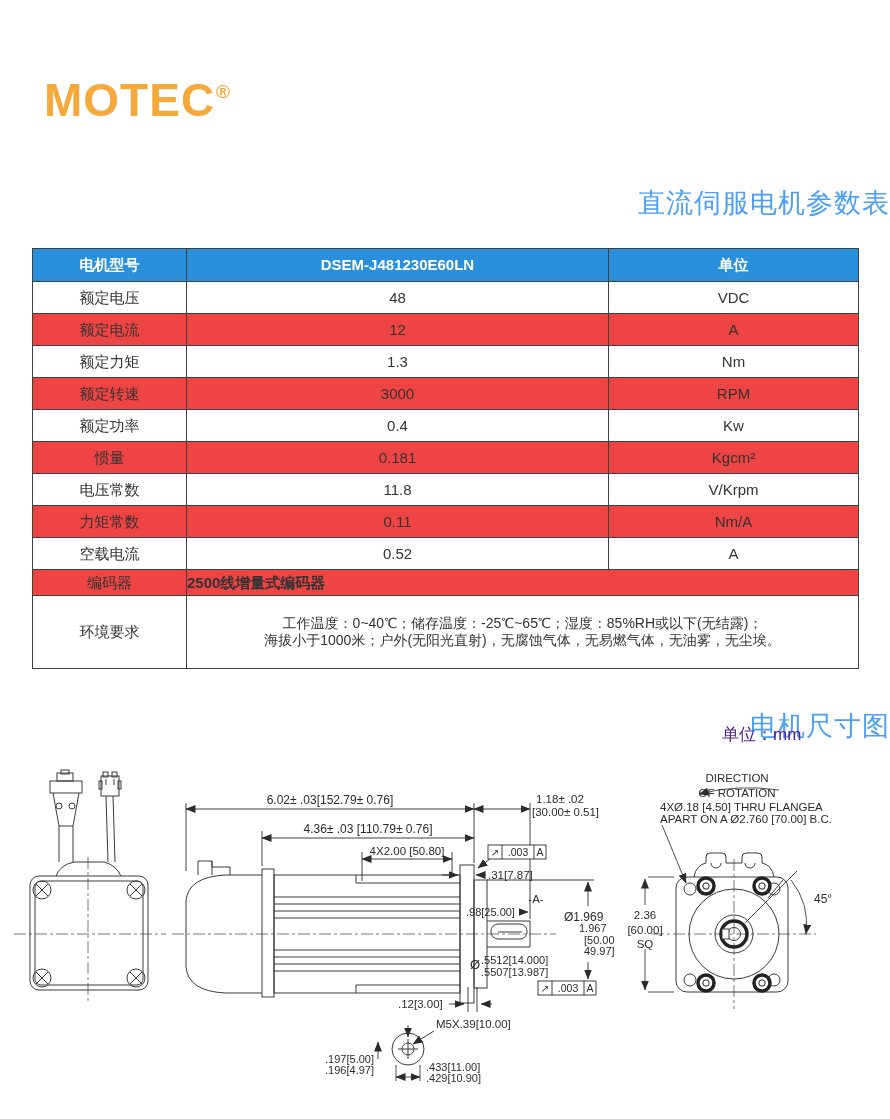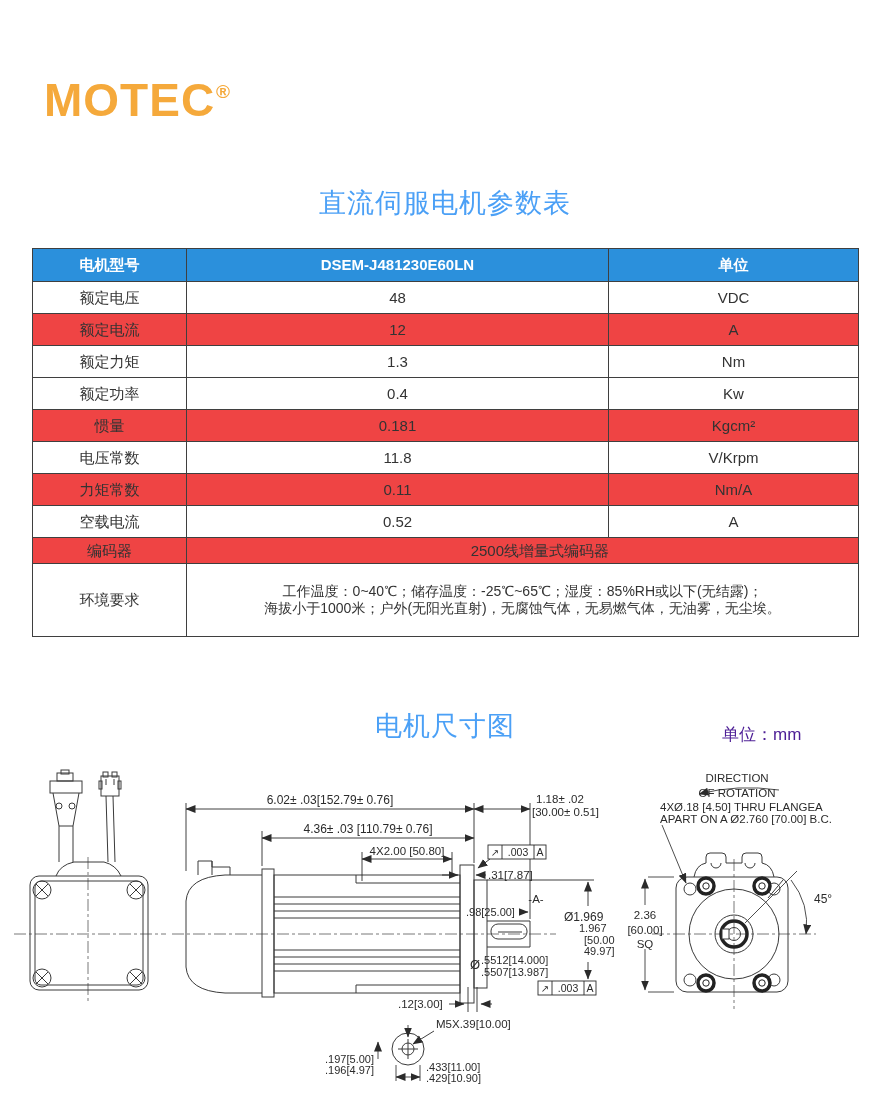--- a/index.html
+++ b/index.html
@@ -3,33 +3,33 @@
 <meta charset="utf-8">
 <style>
   html,body{margin:0;padding:0;background:#fff;}
   #page{position:relative;width:890px;height:1119px;background:#fff;overflow:hidden;
         font-family:"Liberation Sans",sans-serif;color:#222;margin-top:37px;}
   
   .logo{position:absolute;left:44px;top:40px;font-weight:900;font-size:46px;
         letter-spacing:1px;color:#F5A93B;line-height:1;}
   .logo sup{font-size:19px;font-weight:700;vertical-align:18px;margin-left:1px;}
   
-  .sec-title{position:absolute;left:0;width:100%;text-align:center;
+  .sec-title{position:absolute;left:0;width:100%;text-align:right;
              font-size:27px;color:#4BA0F6;letter-spacing:1px;font-weight:400;}
   .unit-label{position:absolute;left:722px;top:686px;font-size:17px;color:#4c1d95;}
   
   table.spec{position:absolute;left:32px;top:211px;width:826px;border-collapse:collapse;
              table-layout:fixed;font-size:15px;color:#333;}
   table.spec col.c1{width:154px;} table.spec col.c2{width:422px;} table.spec col.c3{width:250px;}
   table.spec td{border:1px solid #3f3f3f;text-align:center;padding:0;height:31px;line-height:1.2;}
   table.spec tr.head td{background:#2B90DC;color:#fff;height:32px;font-weight:bold;}
   table.spec tr.alt td{background:#ef4444;}
   table.spec tr.enc td{height:25px;}
   table.spec tr.env td{height:72px;}
-  .enc-val{width:422px;text-align:right;}
+  .enc-val{width:422px;text-align:left;font-weight:bold;}
   .env-val{text-align:left;padding:6px 10px 6px 22px;line-height:1.75;font-size:14px;}
   
   svg.draw{position:absolute;left:0;top:700px;}
   svg.draw text{font-family:"Liberation Sans",sans-serif;fill:#2b2b2b;}
 </style>
 </head>
 <body>
 
 <div id="page">
 
@@ -56,20 +56,25 @@
     </tr>
     <tr class="alt">
       <td>额定电流</td>
       <td>12</td>
       <td>A</td>
     </tr>
     <tr>
       <td>额定力矩</td>
       <td>1.3</td>
       <td>Nm</td>
+    </tr>
+    <tr class="alt">
+      <td>额定转速</td>
+      <td>3000</td>
+      <td>RPM</td>
     </tr>
     <tr>
       <td>额定功率</td>
       <td>0.4</td>
       <td>Kw</td>
     </tr>
     <tr class="alt">
       <td>惯量</td>
       <td>0.181</td>
       <td>Kgcm²</td>

